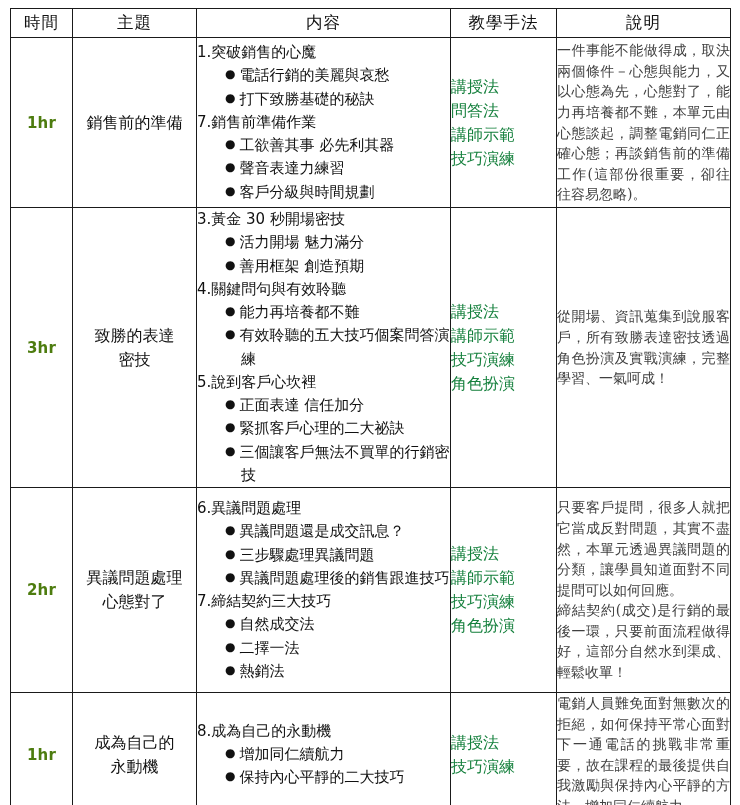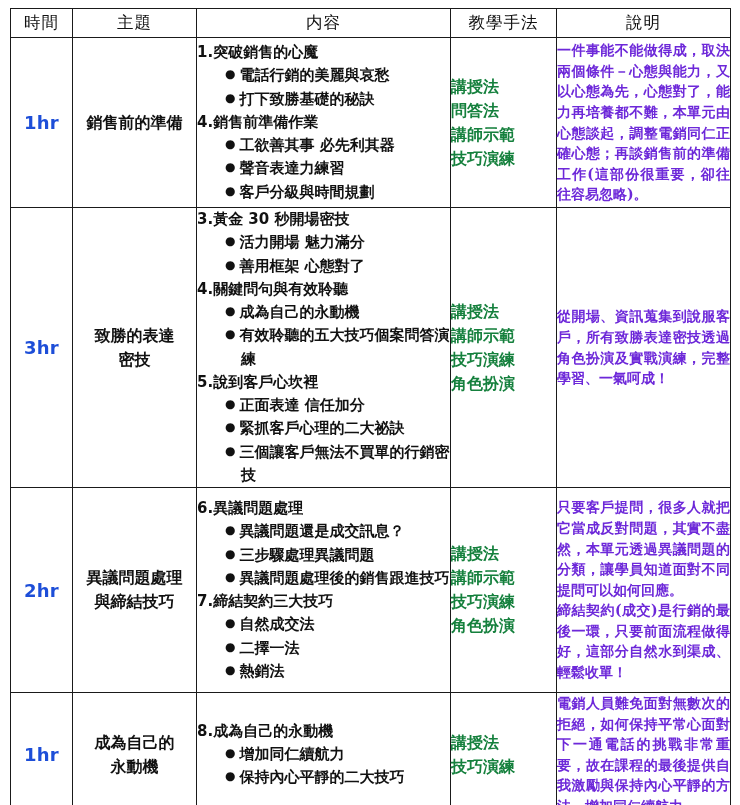--- a/index.html
+++ b/index.html
@@ -36,38 +36,37 @@
   table.outline col.c-content { width: 254px; }
   table.outline col.c-method  { width: 106px; }
   table.outline col.c-desc    { width: 174px; }
 
   table.outline th,
   table.outline td {
     border: 1.4px solid #1a1a1a;
     padding: 0;
     vertical-align: middle;
     background: #fff;
-    font-weight: bold;
   }
   table.outline thead th {
     height: 28px;
     text-align: center;
     font-weight: normal;
     font-size: 16.5px;
     font-family: "DejaVu Serif", "Liberation Serif", serif;
     letter-spacing: 1px;
     color: #111;
   }
   
   td.time {
     text-align: center;
-    font-size: 18px;
+    font-size: 15px;
     font-weight: bold;
     font-family: "DejaVu Sans", "Liberation Sans", sans-serif;
-    color: #1d4ed8;
+    color: #4d7c0f;
     letter-spacing: 0.2px;
   }
   
   td.topic {
     font-size: 16px;
     line-height: 1.5;
     padding: 0 6px 0 14px;
     font-family: "DejaVu Sans", "Liberation Sans", sans-serif;
     color: #111;
   }
@@ -113,21 +112,21 @@
 
   
   td.desc {
     padding: 5px 7px 5px 7px;
     font-size: 14px;
     line-height: 1.47;
     vertical-align: top;
     text-align: justify;
     text-align-last: left;
     font-family: "DejaVu Serif", "Liberation Serif", serif;
-    color: #6d28d9;
+    color: #404040;
   }
   td.desc p {
     margin: 0;
     text-align: justify;
     text-justify: inter-character;
   }
   td.desc.middle { vertical-align: middle; }
 
   
   tr.r1 td { height: 169px; }
@@ -159,21 +158,21 @@
     <tbody id="tbody">
         <tr class="r1">
           <td class="time">1hr</td>
           <td class="topic">
             <span class="tline">銷售前的準備</span>
           </td>
           <td class="content">
             <span class="num-item">1.突破銷售的心魔</span>
             <span class="bullet-item">電話行銷的美麗與哀愁</span>
             <span class="bullet-item">打下致勝基礎的秘訣</span>
-            <span class="num-item">4.銷售前準備作業</span>
+            <span class="num-item">7.銷售前準備作業</span>
             <span class="bullet-item">工欲善其事 必先利其器</span>
             <span class="bullet-item">聲音表達力練習</span>
             <span class="bullet-item">客戶分級與時間規劃</span>
           </td>
           <td class="method">
             <span class="mline">講授法</span>
             <span class="mline">問答法</span>
             <span class="mline">講師示範</span>
             <span class="mline">技巧演練</span>
           </td>
@@ -183,44 +182,44 @@
         </tr>
         <tr class="r2">
           <td class="time">3hr</td>
           <td class="topic">
             <span class="tline">致勝的表達</span>
             <span class="tline">密技</span>
           </td>
           <td class="content">
             <span class="num-item">3.黃金 30 秒開場密技</span>
             <span class="bullet-item">活力開場 魅力滿分</span>
-            <span class="bullet-item">善用框架 心態對了</span>
+            <span class="bullet-item">善用框架 創造預期</span>
             <span class="num-item">4.關鍵問句與有效聆聽</span>
-            <span class="bullet-item">成為自己的永動機</span>
+            <span class="bullet-item">能力再培養都不難</span>
             <span class="bullet-item">有效聆聽的五大技巧個案問答演練</span>
             <span class="num-item">5.說到客戶心坎裡</span>
             <span class="bullet-item">正面表達 信任加分</span>
             <span class="bullet-item">緊抓客戶心理的二大祕訣</span>
             <span class="bullet-item">三個讓客戶無法不買單的行銷密技</span>
           </td>
           <td class="method">
             <span class="mline">講授法</span>
             <span class="mline">講師示範</span>
             <span class="mline">技巧演練</span>
             <span class="mline">角色扮演</span>
           </td>
           <td class="desc middle">
             <p>從開場、資訊蒐集到說服客戶，所有致勝表達密技透過角色扮演及實戰演練，完整學習、一氣呵成！</p>
           </td>
         </tr>
         <tr class="r3">
           <td class="time">2hr</td>
           <td class="topic">
             <span class="tline">異議問題處理</span>
-            <span class="tline">與締結技巧</span>
+            <span class="tline">心態對了</span>
           </td>
           <td class="content">
             <span class="num-item">6.異議問題處理</span>
             <span class="bullet-item">異議問題還是成交訊息？</span>
             <span class="bullet-item">三步驟處理異議問題</span>
             <span class="bullet-item">異議問題處理後的銷售跟進技巧</span>
             <span class="num-item">7.締結契約三大技巧</span>
             <span class="bullet-item">自然成交法</span>
             <span class="bullet-item">二擇一法</span>
             <span class="bullet-item">熱銷法</span>

